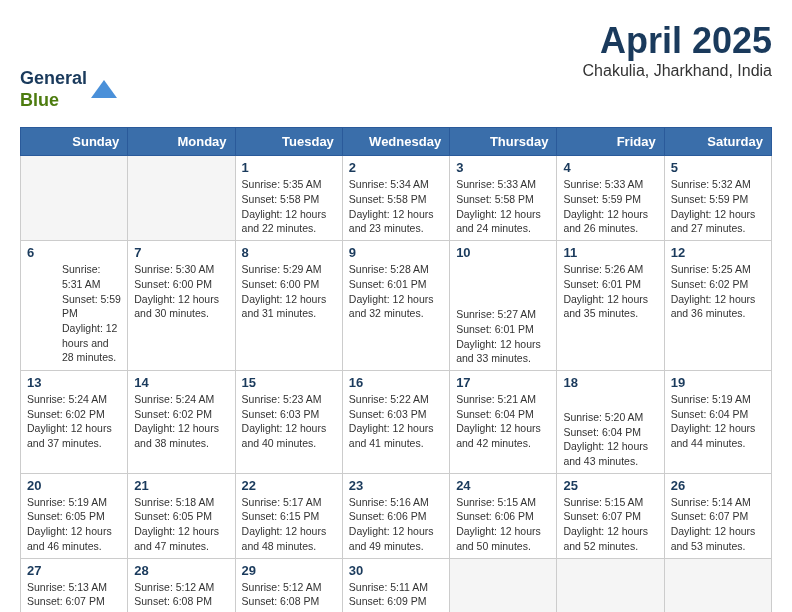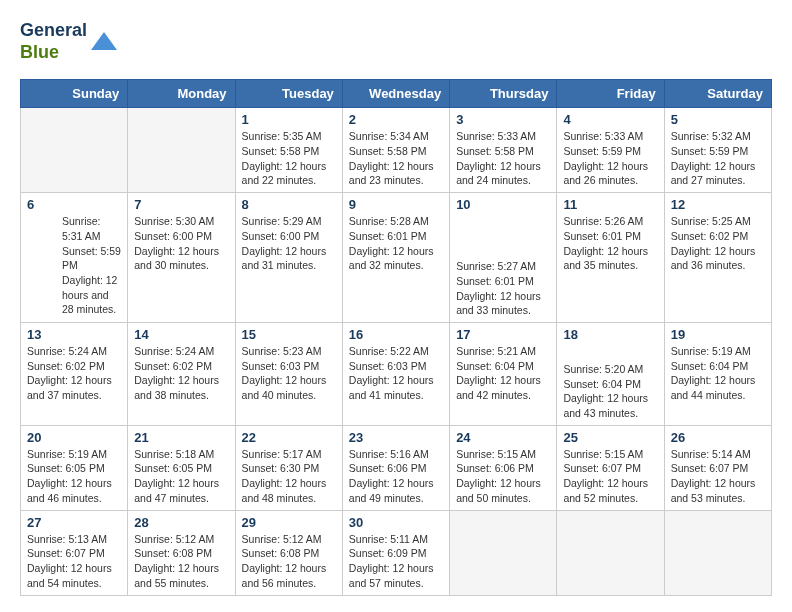--- a/index.html
+++ b/index.html
@@ -12,20 +12,21 @@
     }
     .header {
       display: flex;
       justify-content: space-between;
       align-items: flex-start;
       margin-bottom: 16px;
     }
     .logo {
       display: flex;
       align-items: center;
+      margin-top: 48px;
     }
     .logo-text {
       font-size: 18px;
       font-weight: bold;
       color: #1a3a5c;
       line-height: 1.2;
     }
     .logo-text span {
       color: #4d7c0f;
     }
@@ -93,20 +94,24 @@
   <div class="logo">
     <div>
       <div style="display:flex;align-items:center;">
         <span class="logo-text">General<br><span>Blue</span></span>
         <svg class="logo-icon" viewBox="0 0 30 24">
           <polygon points="15,2 28,20 2,20" fill="#4a90d9"></polygon>
         </svg>
       </div>
     </div>
   </div>
+  <div class="title-block">
+    <div class="month-title">April 2025</div>
+    <div class="subtitle">Chakulia, Jharkhand, India</div>
+  </div>
 </div>
 
 <table class="calendar">
   <thead>
     <tr>
     <th>Sunday</th>
         <th>Monday</th>
         <th>Tuesday</th>
         <th>Wednesday</th>
         <th>Thursday</th>
@@ -246,21 +251,21 @@
         </td>
         <td>
           <span class="day-number">21</span>
           <div class="day-info" style="white-space: pre-line;">Sunrise: 5:18 AM
 Sunset: 6:05 PM
 Daylight: 12 hours and 47 minutes.</div>
         </td>
         <td>
           <span class="day-number">22</span>
           <div class="day-info" style="white-space: pre-line;">Sunrise: 5:17 AM
-Sunset: 6:30 PM
+Sunset: 6:15 PM
 Daylight: 12 hours and 48 minutes.</div>
         </td>
         <td>
           <span class="day-number">23</span>
           <div class="day-info" style="white-space: pre-line;">Sunrise: 5:16 AM
 Sunset: 6:06 PM
 Daylight: 12 hours and 49 minutes.</div>
         </td>
         <td>
           <span class="day-number">24</span>

